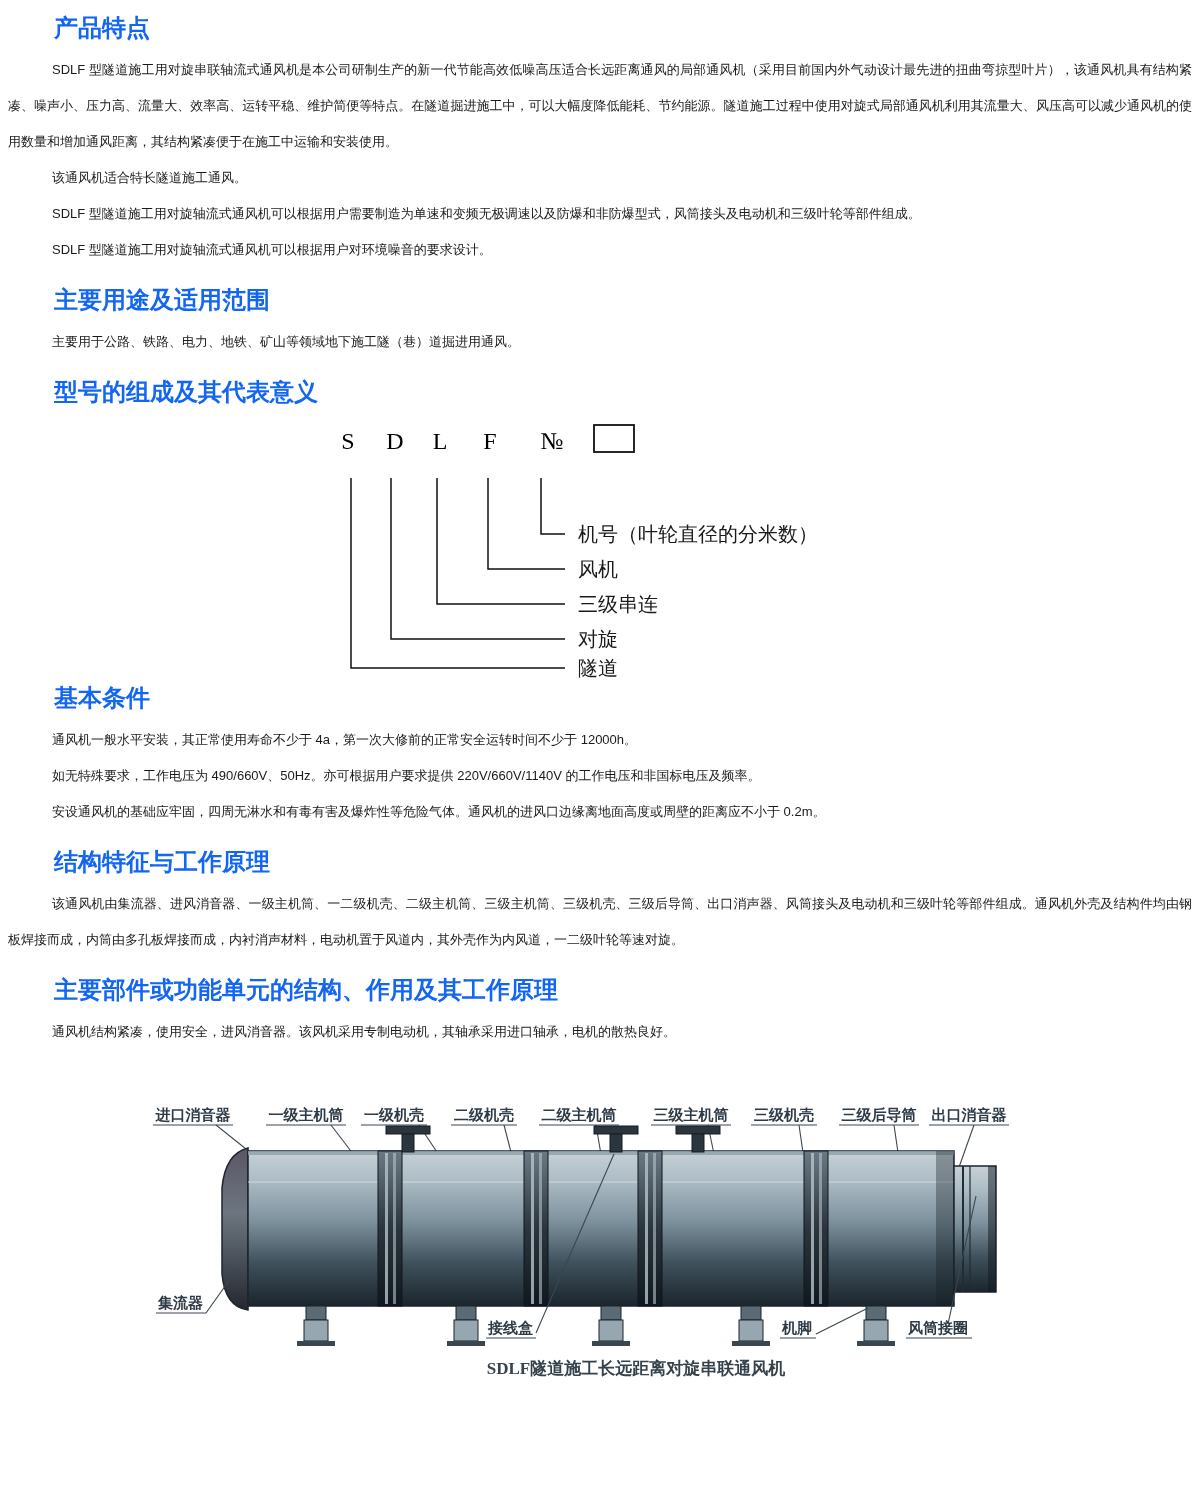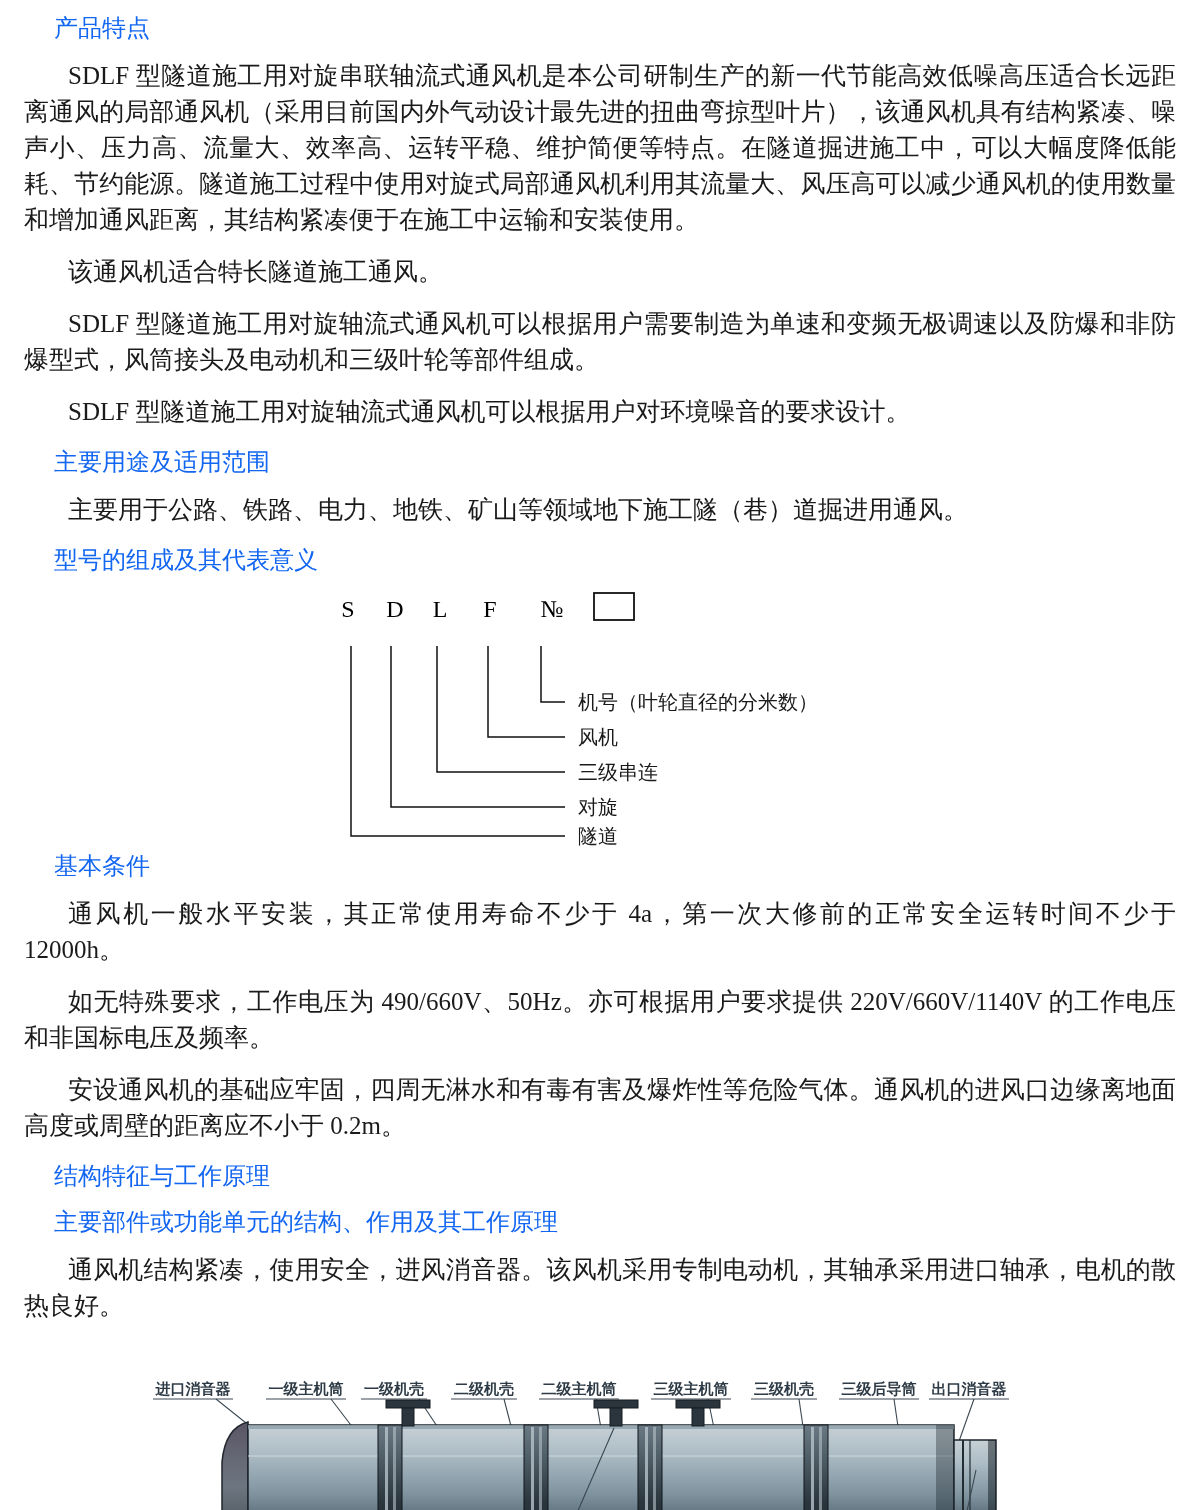--- a/index.html
+++ b/index.html
@@ -1,20 +1,20 @@
 <!DOCTYPE html>
 <html><head>
 <meta charset="utf-8">
 <style>
   html,body{margin:0;padding:0;background:#ffffff;}
   body{width:1200px;font-family:"Liberation Sans","DejaVu Sans",sans-serif;color:#1a1a1a;}
   .page{width:1200px;min-height:1510px;padding:10px 8px 30px 8px;box-sizing:border-box;}
-  h2.sec{color:#1266f1;font-size:24px;font-weight:normal;margin:18px 0 10px 46px;line-height:28px;}
+  h2.sec{color:#1266f1;font-size:24px;font-weight:bold;margin:18px 0 10px 46px;line-height:28px;}
   h2.sec.first{margin-top:4px;}
-  p.body{font-size:25px;line-height:36px;text-align:justify;text-indent:44px;margin:16px;font-family:Liberation Serif, serif;}
+  p.body{font-size:13px;line-height:36px;text-align:justify;text-indent:44px;margin:0;}
   .model-wrap{margin:10px 0 0 322px;width:600px;height:262px;}
   .machine-wrap{margin:46px 0 0 128px;width:965px;}
   svg text{font-family:"Liberation Sans","DejaVu Sans",sans-serif;}
   svg text.serifL{font-family:"Liberation Serif","DejaVu Serif",serif;}
   svg text.dlabel{font-size:20px;fill:#1a1a1a;}
   svg text.mlabel{font-family:"Liberation Serif","DejaVu Serif",serif;font-weight:600;font-size:15px;fill:#2e3b46;}
   svg text.caption{font-family:"Liberation Serif","DejaVu Serif",serif;font-weight:600;font-size:17px;fill:#35424c;}
   .ln{stroke:#111111;stroke-width:1.5;fill:none;}
   .leader{stroke:#3a4750;stroke-width:1.1;fill:none;}
 </style>
@@ -57,20 +57,21 @@
       <text class="dlabel" x="248" y="259">隧道</text>
     </svg>
   </div>
 
   <h2 class="sec" style="margin-top:6px;">基本条件</h2>
   <p class="body">通风机一般水平安装，其正常使用寿命不少于 4a，第一次大修前的正常安全运转时间不少于 12000h。</p>
   <p class="body">如无特殊要求，工作电压为 490/660V、50Hz。亦可根据用户要求提供 220V/660V/1140V 的工作电压和非国标电压及频率。</p>
   <p class="body">安设通风机的基础应牢固，四周无淋水和有毒有害及爆炸性等危险气体。通风机的进风口边缘离地面高度或周壁的距离应不小于 0.2m。</p>
 
   <h2 class="sec">结构特征与工作原理</h2>
+  <p class="body">该通风机由集流器、进风消音器、一级主机筒、一二级机壳、二级主机筒、三级主机筒、三级机壳、三级后导筒、出口消声器、风筒接头及电动机和三级叶轮等部件组成。通风机外壳及结构件均由钢板焊接而成，内筒由多孔板焊接而成，内衬消声材料，电动机置于风道内，其外壳作为内风道，一二级叶轮等速对旋。</p>
 
   <h2 class="sec">主要部件或功能单元的结构、作用及其工作原理</h2>
   <p class="body">通风机结构紧凑，使用安全，进风消音器。该风机采用专制电动机，其轴承采用进口轴承，电机的散热良好。</p>
 
   <div class="machine-wrap">
     <svg width="965" height="292" viewBox="0 0 965 292">
       <defs>
         <linearGradient id="bodyGrad" x1="0" y1="0" x2="0" y2="1">
           <stop offset="0%" stop-color="#c7d1d6"></stop>
           <stop offset="18%" stop-color="#aebdc6"></stop>

